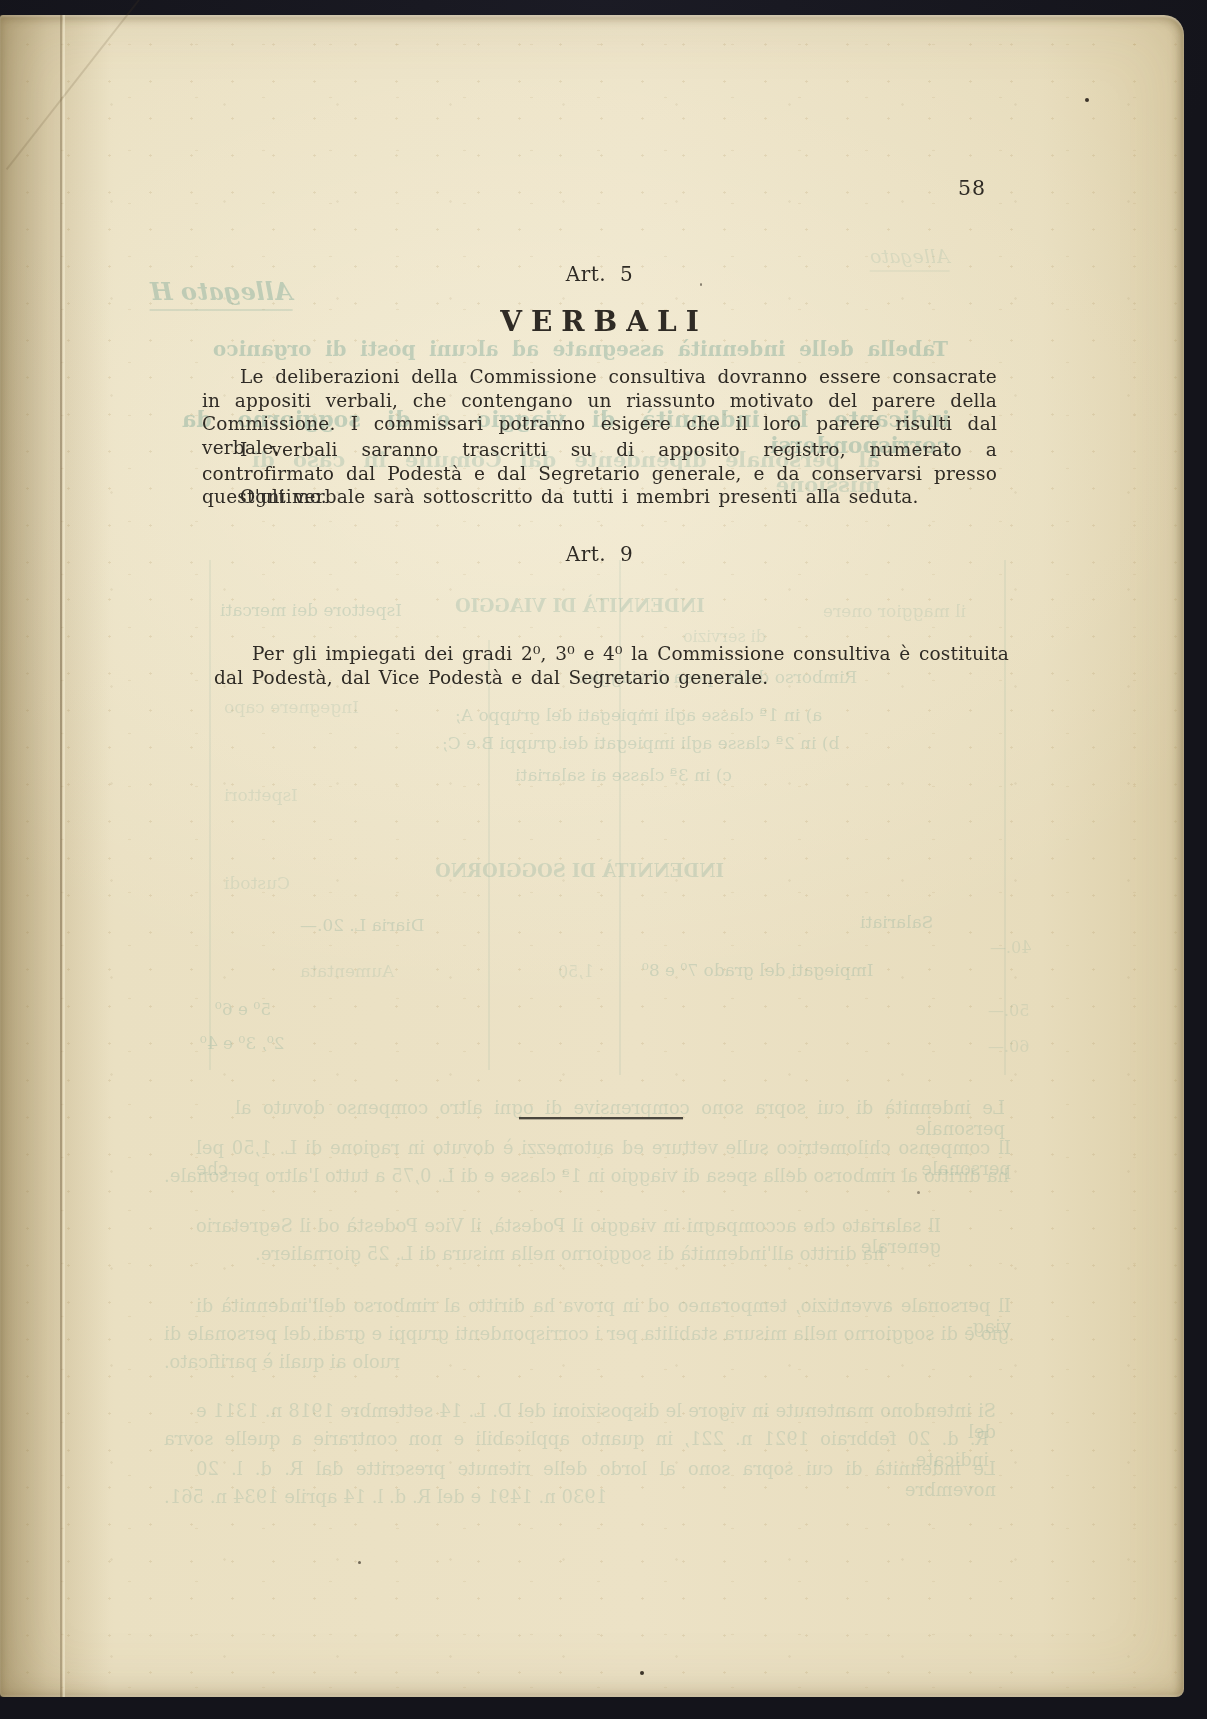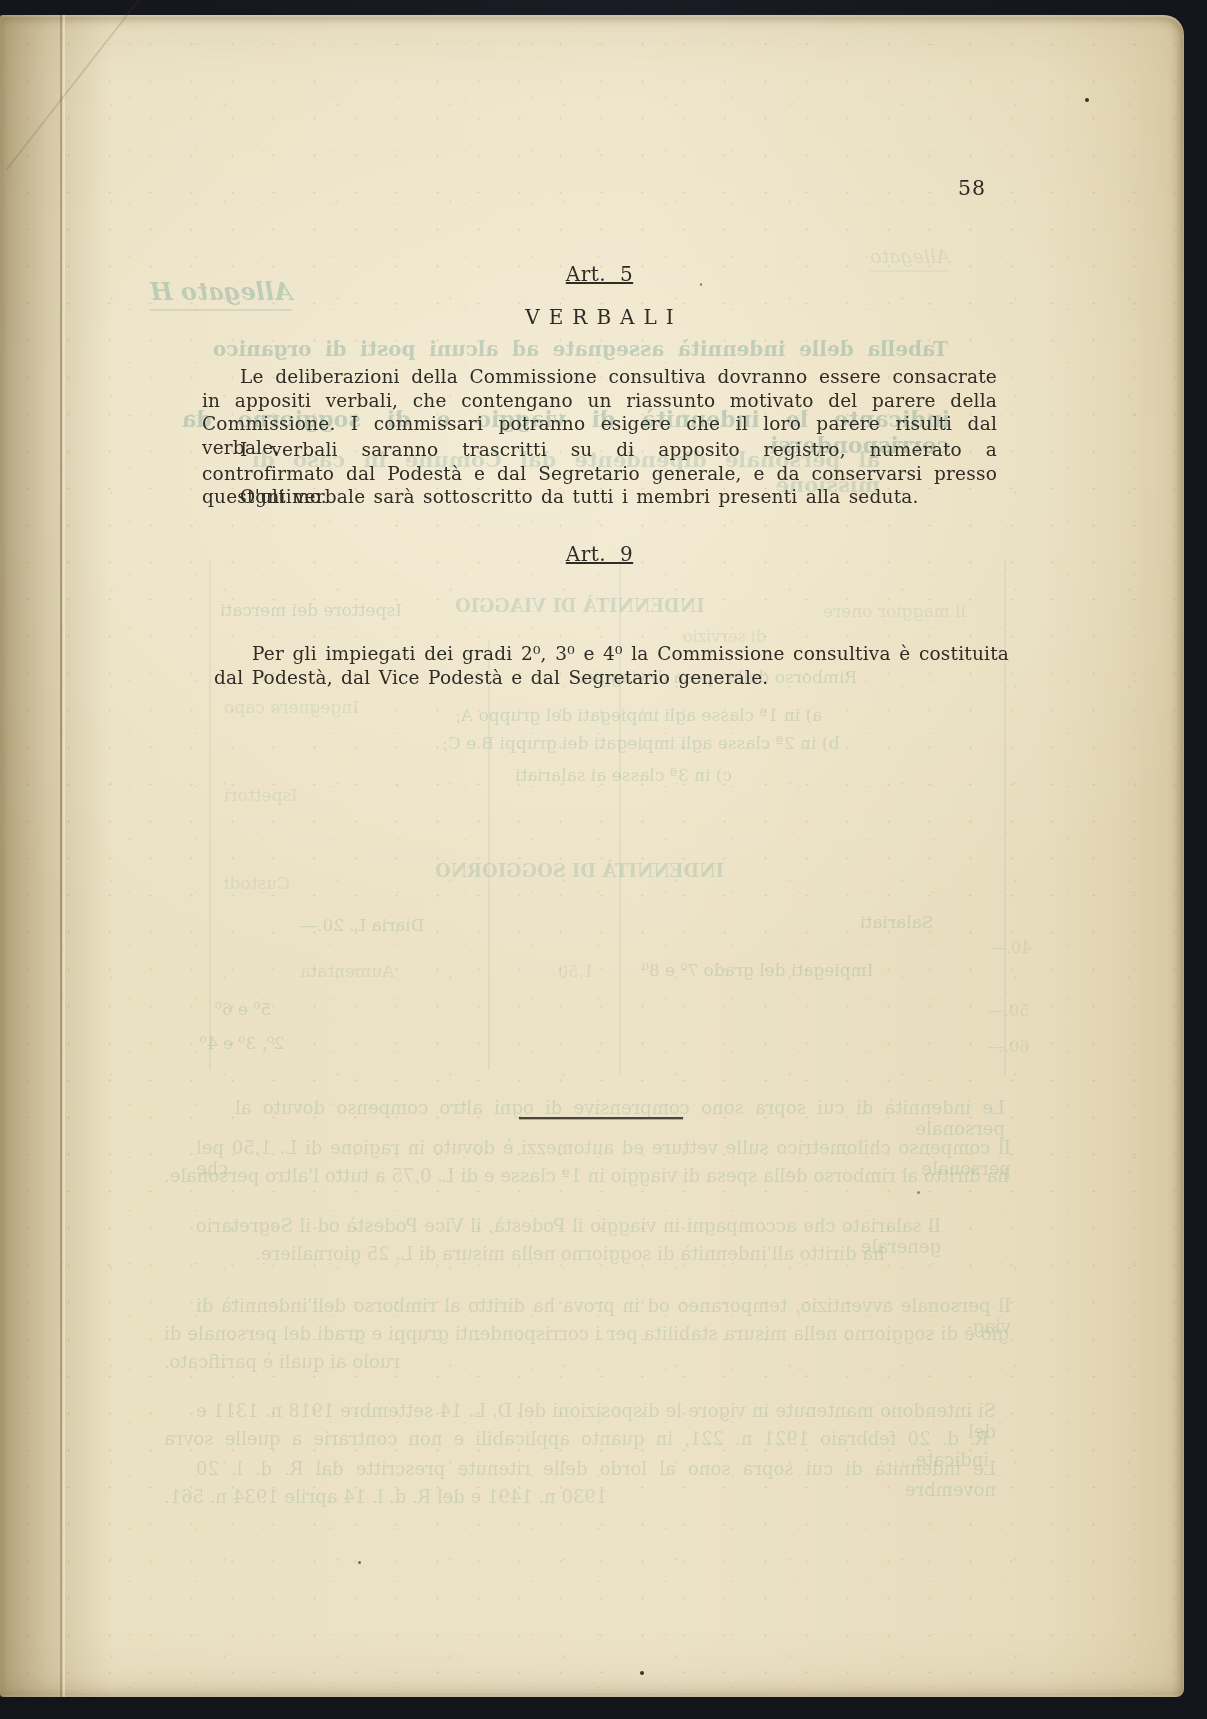--- a/index.html
+++ b/index.html
@@ -57,25 +57,25 @@
     position:absolute;left:138px;top:-15px;width:2px;height:215px;
     background:rgba(90,70,40,.16);
     transform:rotate(38deg);transform-origin:top center;pointer-events:none;
   }
   .speck{position:absolute;border-radius:50%;background:#3c342a;pointer-events:none;}
 
   
   .ink{position:absolute;color:#2f2b25;}
   .art-label{
     left:202px;width:795px;text-align:center;
-    font-size:20px;white-space:pre;letter-spacing:.5px;text-decoration:underline;
+    font-size:20px;white-space:pre;letter-spacing:.5px;
   }
   .art-heading{
     left:202px;width:795px;text-align:center;
-    font-size:20px;letter-spacing:9px;padding-left:9px;box-sizing:border-box;
+    font-size:28px;letter-spacing:9px;padding-left:9px;box-sizing:border-box;font-weight:bold;
   }
   .para{
     left:202px;width:795px;
     font-size:18.5px;line-height:23.5px;
     text-align:justify;letter-spacing:.2px;word-spacing:2.2px;
   }
   .indent{text-indent:38px;}
   .page-num{font-size:20.5px;letter-spacing:1px;}
   .rule{
     position:absolute;left:519px;top:1102px;width:164px;height:2px;

